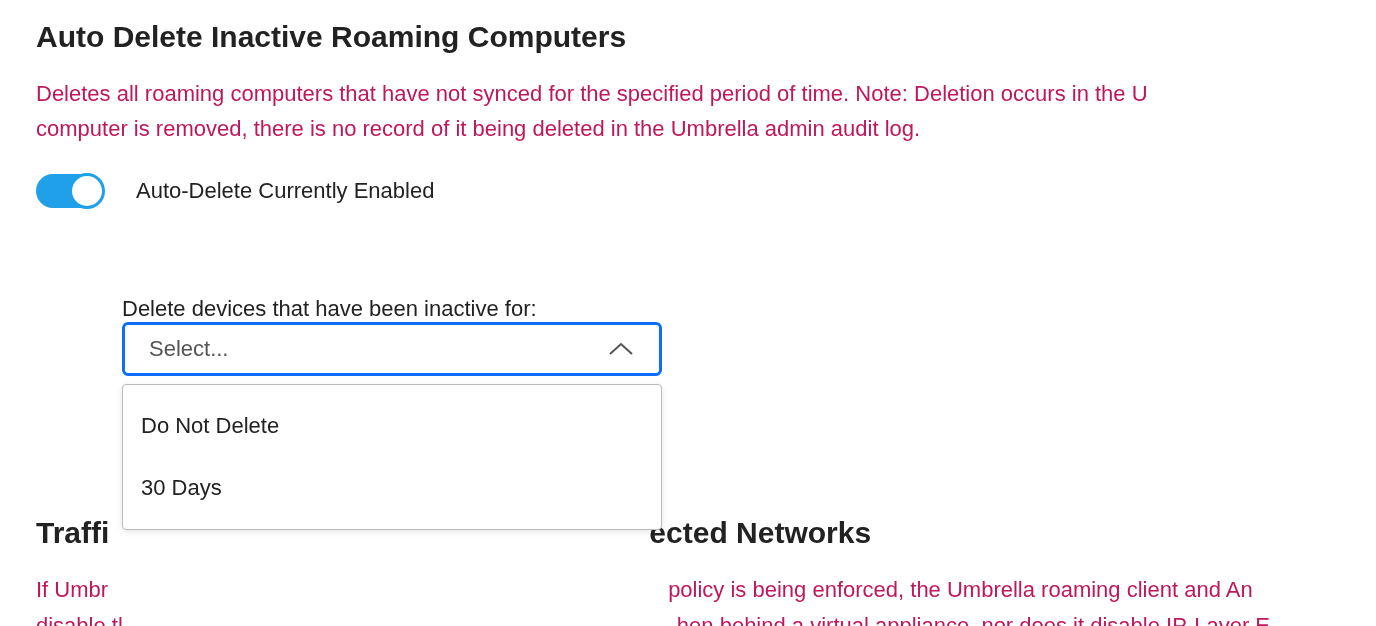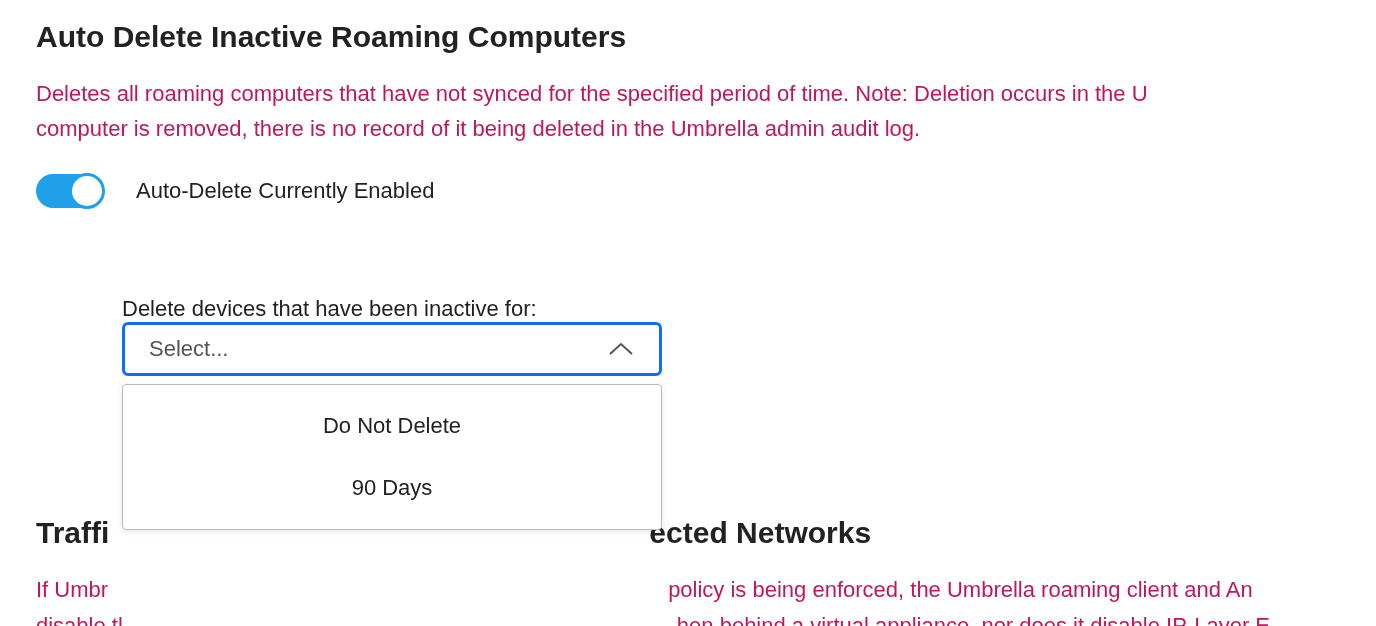--- a/index.html
+++ b/index.html
@@ -102,21 +102,20 @@
     border-radius: 4px;
     box-shadow: 0 2px 6px rgba(0,0,0,0.1);
     z-index: 50;
     padding: 10px 0;
   }
   .dropdown-item {
     padding: 18px 18px;
     font-size: 22px;
     color: #222;
     cursor: pointer;
-    text-align: center;
   }
   .section2 {
     margin-top: 140px;
   }
 </style>
 </head>
 <body>
 
 <div class="content">
 
@@ -140,21 +139,21 @@
       <div class="select-box">
         <span>Select...</span>
         <span class="chevron">
           <svg width="26" height="14" viewBox="0 0 26 14" fill="none" stroke="#555" stroke-width="2">
             <polyline points="2,12 13,2 24,12"></polyline>
           </svg>
         </span>
       </div>
       <div class="dropdown">
         <div class="dropdown-item">Do Not Delete</div>
-        <div class="dropdown-item">90 Days</div>
+        <div class="dropdown-item">30 Days</div>
       </div>
     </div>
   </div>
 
   <div class="section2">
     <h2 class="section-title" style="white-space:nowrap;">
       <span>Traffi</span><span style="display:inline-block;width:540px;"></span><span>ected Networks</span>
     </h2>
     <p class="description" style="margin-bottom:0;">
       <span>If Umbr</span><span style="display:inline-block;width:560px;"></span><span>policy is being enforced, the Umbrella roaming client and An</span><br>

